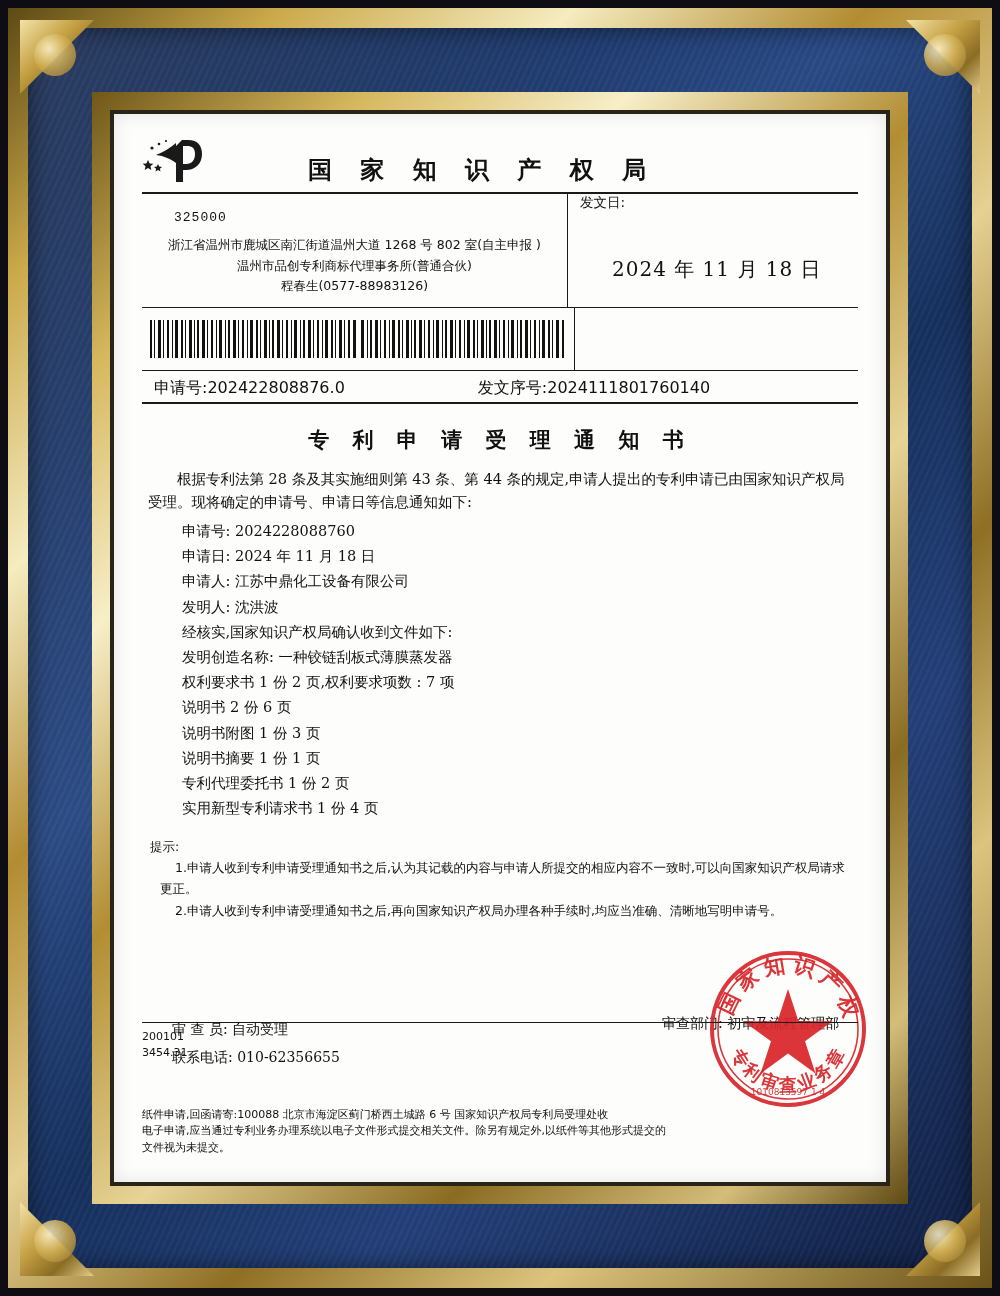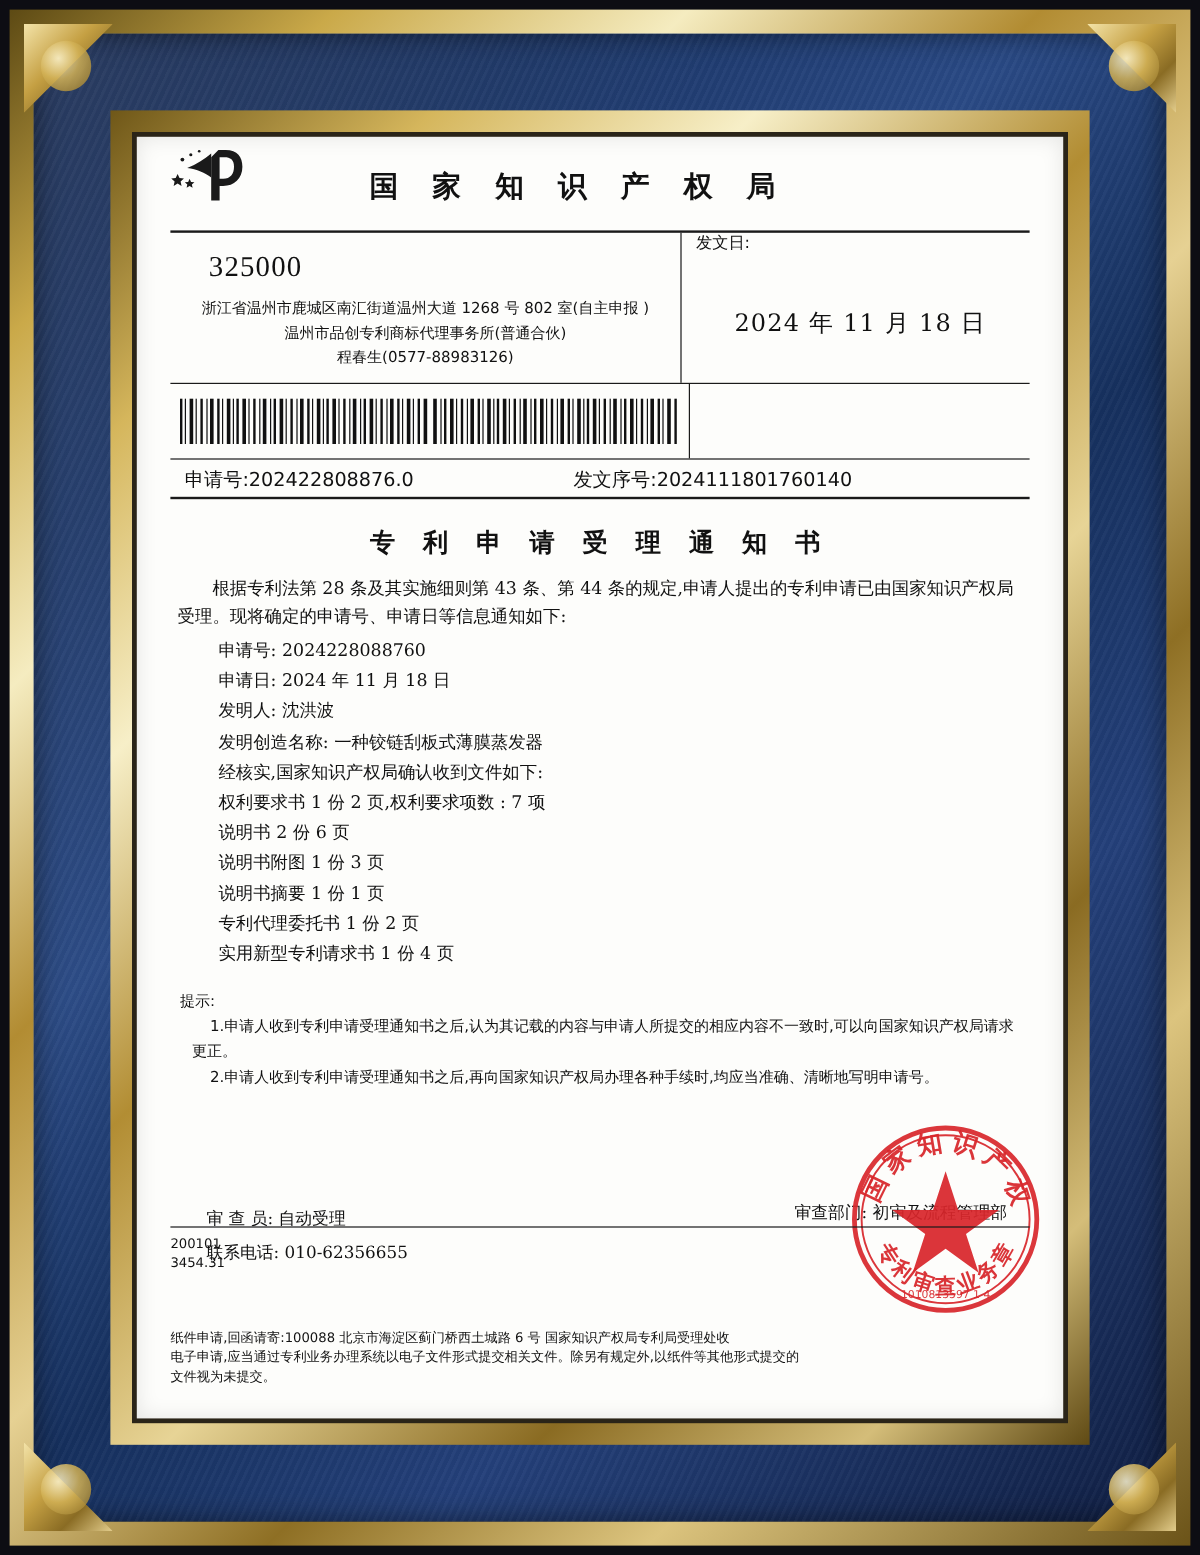--- a/index.html
+++ b/index.html
@@ -89,21 +89,21 @@
     left: 0; top: 0; right: 0; bottom: 0;
     padding: 22px 28px 10px 28px;
     box-sizing: border-box;
     color: #111;
   }
 
   .hdr {
     display: flex;
     align-items: flex-end;
     border-bottom: 2px solid #1a1a1a;
-    padding-bottom: 21px;
+    padding-bottom: 6px;
     height: 58px;
     box-sizing: border-box;
   }
   .logo {
     width: 74px; height: 52px;
     position: relative;
     flex: 0 0 auto;
     margin-right: 10px;
   }
   .org-title {
@@ -120,24 +120,24 @@
     display: flex;
     border-bottom: 1.6px solid #1a1a1a;
   }
   .addr-left {
     flex: 1 1 auto;
     padding: 12px 10px 10px 10px;
     border-right: 1.6px solid #1a1a1a;
     box-sizing: border-box;
   }
   .postcode {
-    font-size: 24px;
+    font-size: 13px;
     letter-spacing: 1px;
     margin: 4px 0 10px 22px;
-    font-family: Liberation Serif, serif;
+    font-family: Liberation Mono, monospace;
   }
   .addr-line {
     font-size: 12.5px;
     text-align: center;
     line-height: 1.65;
     font-family: "DejaVu Sans", "Liberation Sans", sans-serif;
   }
   .addr-right {
     flex: 0 0 290px;
     padding: 0 12px;
@@ -433,23 +433,24 @@
         </div>
       </div>
 
       <div class="doc-title">专 利 申 请 受 理 通 知 书</div>
 
       <div class="para">根据专利法第 28 条及其实施细则第 43 条、第 44 条的规定,申请人提出的专利申请已由国家知识产权局受理。现将确定的申请号、申请日等信息通知如下:</div>
 
       <div class="flist">
         <div>申请号: 2024228088760</div>
         <div>申请日: 2024 年 11 月 18 日</div>
+        <div>申请人: 江苏中鼎化工设备有限公司</div>
         <div>发明人: 沈洪波</div>
+        <div>经核实,国家知识产权局确认收到文件如下:</div>
         <div>发明创造名称: 一种铰链刮板式薄膜蒸发器</div>
-        <div>经核实,国家知识产权局确认收到文件如下:</div>
         <div>权利要求书 1 份 2 页,权利要求项数 : 7 项</div>
         <div>说明书 2 份 6 页</div>
         <div>说明书附图 1 份 3 页</div>
         <div>说明书摘要 1 份 1 页</div>
         <div>专利代理委托书 1 份 2 页</div>
         <div>实用新型专利请求书 1 份 4 页</div>
       </div>
 
       <div class="tips-title">提示:</div>
       <div class="tip">1.申请人收到专利申请受理通知书之后,认为其记载的内容与申请人所提交的相应内容不一致时,可以向国家知识产权局请求更正。</div>

